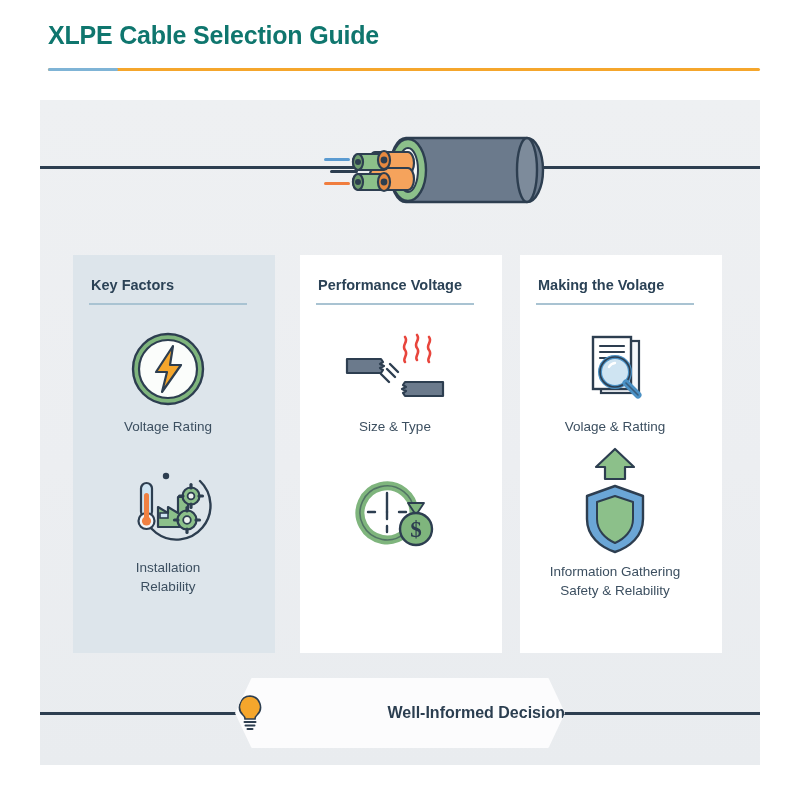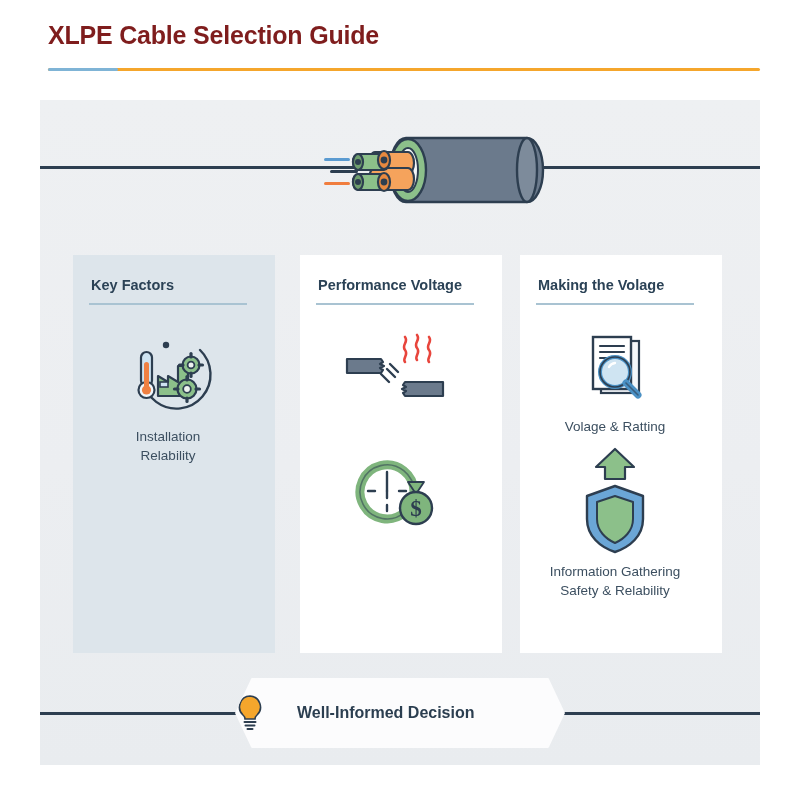--- a/index.html
+++ b/index.html
@@ -24,21 +24,21 @@
   
   .header {
     position: absolute;
     left: 48px;
     top: 18px;
     width: 712px;
   }
   .title {
     font-size: 25px;
     font-weight: bold;
-    color: #7f1d1d;
+    color: #0f766e;
     letter-spacing: -0.2px;
     line-height: 34px;
     margin: 0;
     white-space: nowrap;
   }
   .rule {
     position: absolute;
     left: 0;
     top: 50px;
     width: 712px;
@@ -158,21 +158,21 @@
   }
   .banner {
     position: absolute;
     left: 195px;
     top: 578px;
     width: 330px;
     height: 70px;
     background: #fcfcfd;
     display: flex;
     align-items: center;
-    justify-content: flex-start;
+    justify-content: space-between;
     gap: 32px;
     clip-path: polygon(5% 0, 95% 0, 100% 50%, 95% 100%, 5% 100%, 0 50%);
     box-shadow: 0 1px 3px rgba(40,60,80,.08);
   }
   .banner-text {
     font-size: 16px;
     font-weight: 600;
     color: #2b3e50;
     white-space: nowrap;
   }
@@ -223,20 +223,31 @@
         <circle cx="104" cy="62" r="3.4" fill="#2d3e50"></circle>
       </svg>
     </div>
 
     <div class="columns">
 
       <div class="col col-0">
         <div class="col-title">Key Factors</div>
         <div class="col-divider"></div>
 
+        <div class="item">
+          <div class="item-icon">
+            <svg width="78" height="78" viewBox="0 0 78 78">
+              <circle cx="39" cy="39" r="32" fill="#fbfdfb" stroke="#7fb57d" stroke-width="6"></circle>
+              <circle cx="39" cy="39" r="35" fill="none" stroke="#2d3e50" stroke-width="2.4"></circle>
+              <circle cx="39" cy="39" r="29" fill="none" stroke="#2d3e50" stroke-width="2.2"></circle>
+              <path d="M44 16 L27 42 H38 L33 62 L52 35 H41 Z" fill="#f5a62c" stroke="#2d3e50" stroke-width="2.2" stroke-linejoin="round"></path>
+            </svg>
+          </div>
+          <div class="item-label">Voltage Rating</div>
+        </div>
 
         <div class="item" style="margin-top:28px">
           <div class="item-icon">
             <svg width="92" height="82" viewBox="0 0 92 82">
               <path d="M78 12 a34 34 0 1 1 -52 6" fill="none" stroke="#2d3e50" stroke-width="2.4" stroke-linecap="round"></path>
               <circle cx="44" cy="7" r="3.2" fill="#2d3e50"></circle>
 
               <rect x="19" y="14" width="11" height="34" rx="5.5" fill="#cfe4f2" stroke="#2d3e50" stroke-width="2.2"></rect>
               <circle cx="24.5" cy="52" r="8" fill="#f0f6fb" stroke="#2d3e50" stroke-width="2.2"></circle>
               <rect x="22" y="24" width="5" height="26" rx="2.5" fill="#ef8042"></rect>
@@ -286,20 +297,21 @@
 
               <path d="M100 53 H62 l-2 3 l3 2 l-4 2 l4 2 l-3 2 l2 3 h38 Z" fill="#6b7a8c" stroke="#2d3e50" stroke-width="2.2" stroke-linejoin="round"></path>
 
               <g stroke="#2d3e50" stroke-width="2.4" stroke-linecap="round">
                 <line x1="44" y1="40" x2="52" y2="48"></line>
                 <line x1="38" y1="45" x2="46" y2="53"></line>
                 <line x1="47" y1="35" x2="55" y2="43"></line>
               </g>
             </svg>
           </div>
+          <div class="item-label">Size &amp; Type</div>
         </div>
 
         <div class="item" style="margin-top:28px">
           <div class="item-icon">
             <svg width="86" height="82" viewBox="0 0 86 82">
               <path d="M62 44 a27 27 0 1 0 -9 20" fill="none" stroke="#7fb57d" stroke-width="9" stroke-linecap="round"></path>
               <path d="M62 44 a27 27 0 1 0 -9 20" fill="none" stroke="#2d3e50" stroke-width="1.6" opacity=".55"></path>
               <path d="M56 34 L64 46 L72 34 Z" fill="#7fb57d" stroke="#2d3e50" stroke-width="1.8" stroke-linejoin="round"></path>
               <g stroke="#2d3e50" stroke-width="2.4" stroke-linecap="round">
                 <line x1="35" y1="24" x2="35" y2="43"></line>

